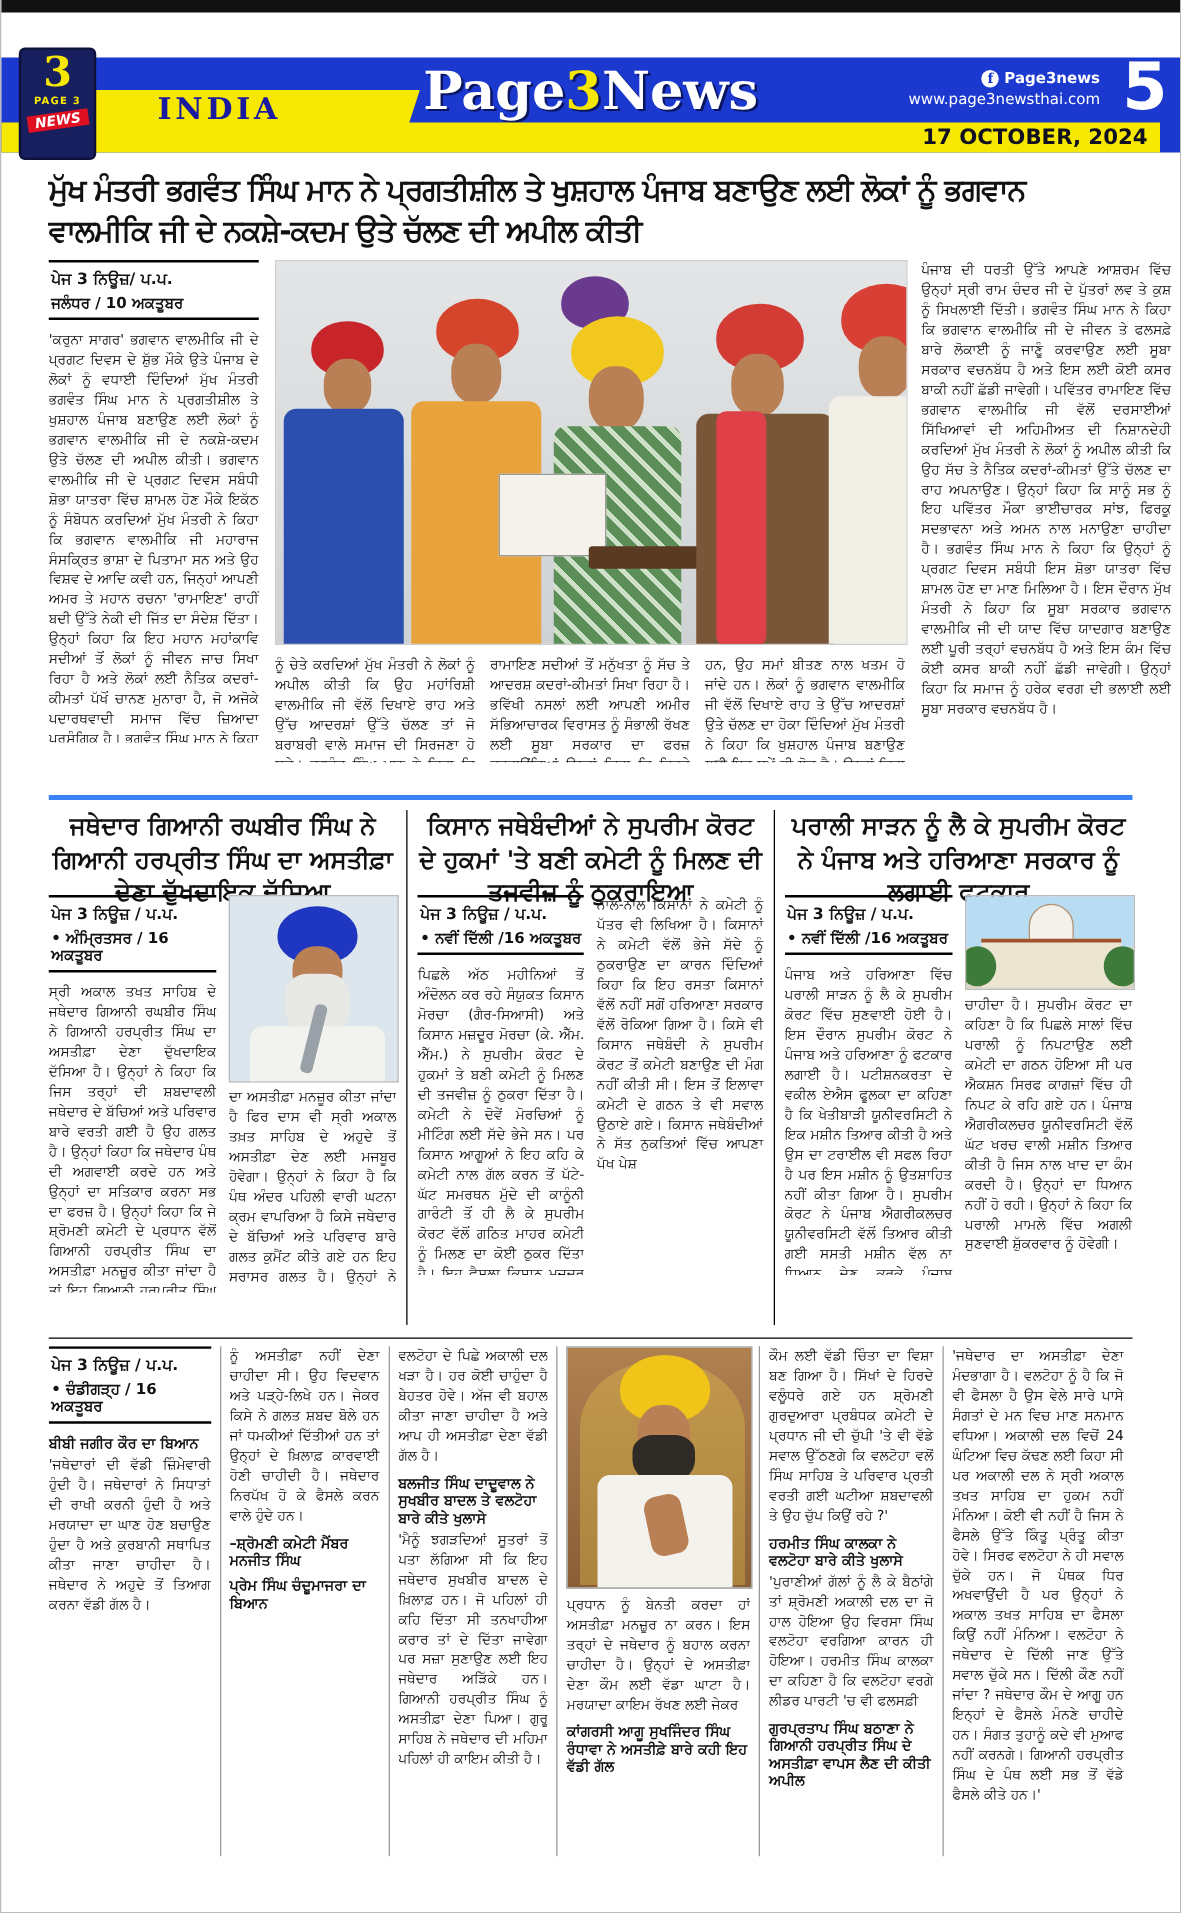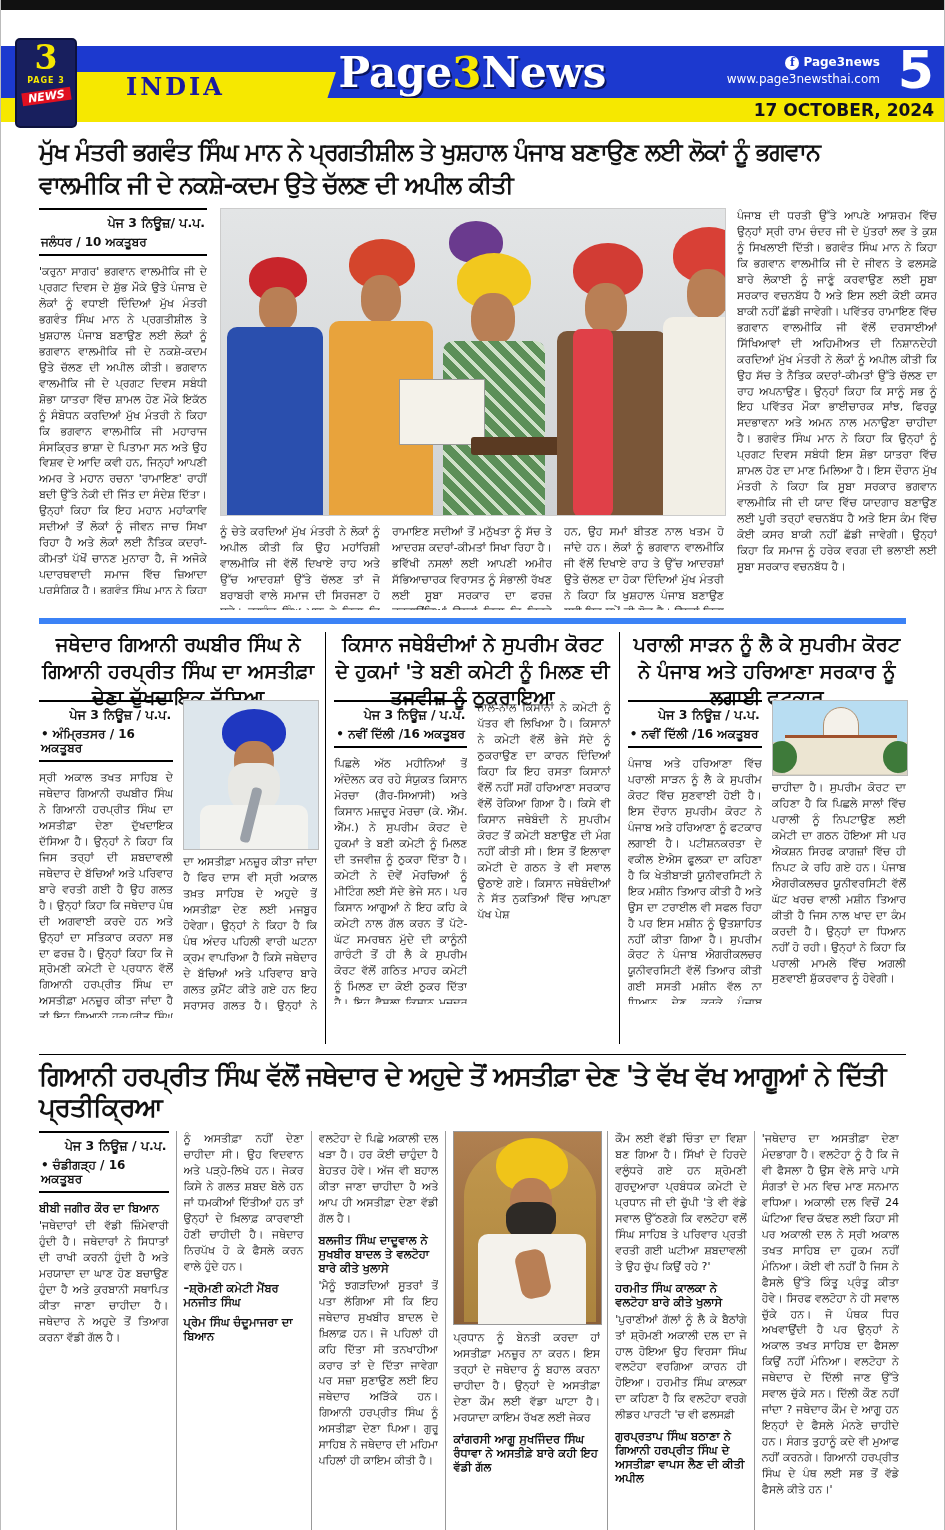--- a/index.html
+++ b/index.html
@@ -6,63 +6,63 @@
   .page{position:relative;width:945px;height:1530px;background:#fff;margin:0 auto;
         font-family:"DejaVu Sans",sans-serif;color:#111;overflow:hidden;
         border-left:1px solid #bbb;border-right:1px solid #bbb;box-sizing:border-box;}
   .topstrip{height:10px;background:#111;}
   
   .masthead{position:relative;margin:36px 0 0 0;height:76px;background:#1c39cf;}
   .mast-yellowtab{position:absolute;left:62px;top:26px;width:268px;height:30px;background:#f6e800;
         transform:skewX(-18deg);}
   .mast-region{position:absolute;left:125px;top:26px;color:#1a1aa0;font-family:"DejaVu Serif",serif;
         font-weight:bold;font-size:24px;letter-spacing:3px;}
-  .mast-datebar{position:absolute;left:0;right:0;bottom:0;height:24px;background:#f6e800;
+  .mast-datebar{position:absolute;left:0;right:16px;bottom:0;height:24px;background:#f6e800;
         text-align:right;font-weight:bold;font-size:17px;color:#101020;line-height:24px;padding-right:10px;box-sizing:border-box;}
   .logobox{position:absolute;left:14px;top:-8px;width:58px;height:86px;background:#181f5e;
         border:2px solid #0d123d;border-radius:5px;text-align:center;z-index:3;}
   .logo3{color:#f6e800;font-size:33px;font-weight:bold;line-height:36px;font-family:"DejaVu Serif",serif;}
   .logopage{color:#f6e800;font-size:8px;font-weight:bold;letter-spacing:1px;}
   .logonews{display:inline-block;background:#e01020;color:#fff;font-style:italic;font-weight:bold;
         font-size:11px;padding:0 6px;transform:rotate(-8deg);margin-top:3px;}
   .mast-title{position:absolute;left:0;right:0;top:2px;text-align:center;color:#fff;
         font-family:"DejaVu Serif",serif;font-weight:bold;font-size:42px;text-shadow:2px 2px 0 #0a1560;}
   .mast-title .t3{color:#f6e800;}
   .mast-right{position:absolute;right:64px;top:8px;text-align:right;color:#fff;font-size:12px;line-height:17px;}
   .fbrow{font-weight:bold;}
   .fbicon{display:inline-block;width:14px;height:14px;border-radius:50%;background:#fff;color:#1c39cf;
         font-weight:bold;font-size:11px;text-align:center;line-height:14px;margin-right:4px;font-family:"DejaVu Serif",serif;}
   .pageno{position:absolute;right:10px;top:-6px;color:#fff;font-size:52px;font-weight:bold;}
   
   .main-headline{margin:14px 38px 6px 38px;font-weight:bold;font-size:24px;line-height:1.38;
         letter-spacing:-1px;}
   
   .byline{border-top:2px solid #000;border-bottom:2px solid #000;padding:5px 2px;margin-bottom:8px;}
-  .byline .credit{display:block;text-align:right;font-weight:bold;font-size:12.5px;}
+  .byline .credit{display:block;text-align:left;font-weight:bold;font-size:12.5px;}
   .byline .dateline{display:block;text-align:left;font-weight:bold;font-size:12px;margin-top:4px;}
   .body-txt{font-size:11px;line-height:1.45;text-align:justify;overflow:hidden;}
   .subhead{font-weight:bold;font-size:11.5px;margin:6px 0 3px 0;}
   
   .lead{display:flex;gap:13px;margin:6px 38px 0 38px;height:404px;}
   .lead-left{width:168px;flex:none;}
   .lead-left .body-txt{height:330px;}
   .lead-center{width:504px;flex:none;}
   .lead-right{width:200px;flex:none;}
   .lead-right .body-txt{height:398px;}
   .mainphoto{position:relative;width:504px;height:306px;background:linear-gradient(#e3e5e6,#cfd2d4);
         overflow:hidden;border:1px solid #ccc;}
   .underphoto{display:flex;gap:12px;margin-top:8px;}
   .underphoto .body-txt{width:160px;height:86px;}
   
   .fig{position:absolute;}
   .turb{border-radius:50% 50% 45% 45%;}
   .face{background:#b97f55;border-radius:45%;}
   .torso{border-radius:10px 10px 0 0;}
   
-  .midband{display:flex;margin:6px 38px 0 38px;border-top:6px solid #3b82f6;padding-top:8px;height:412px;}
+  .midband{display:flex;margin:24px 38px 0 38px;border-top:4px solid #3b82f6;padding-top:8px;height:412px;}
   .midart{box-sizing:border-box;padding:0 8px;}
   .midart.m0{width:300px;padding-left:0;}
   .midart.m1{width:308px;border-left:1px solid #000;border-right:1px solid #000;}
   .midart.m2{width:300px;padding-right:0;}
   .mid-h{font-weight:bold;font-size:19.5px;line-height:1.35;text-align:center;height:60px;margin-bottom:8px;}
   .midcols{display:flex;gap:10px;}
   .midcols .col{width:50%;}
   .midcols .body-txt{height:250px;}
   .portrait{position:relative;width:100%;height:148px;background:#dde6ec;border:1px solid #bbb;
         overflow:hidden;margin-bottom:4px;}
@@ -206,21 +206,20 @@
             <div class="fig" style="left:-6px;top:40px;width:30px;height:32px;background:#3e7a3a;border-radius:50%;"></div>
             <div class="fig" style="right:-6px;top:40px;width:30px;height:32px;background:#3e7a3a;border-radius:50%;"></div>
           </div>
           <div class="body-txt" style="height:232px;">ਚਾਹੀਦਾ ਹੈ। ਸੁਪਰੀਮ ਕੋਰਟ ਦਾ ਕਹਿਣਾ ਹੈ ਕਿ ਪਿਛਲੇ ਸਾਲਾਂ ਵਿੱਚ ਪਰਾਲੀ ਨੂੰ ਨਿਪਟਾਉਣ ਲਈ ਕਮੇਟੀ ਦਾ ਗਠਨ ਹੋਇਆ ਸੀ ਪਰ ਐਕਸ਼ਨ ਸਿਰਫ ਕਾਗਜ਼ਾਂ ਵਿੱਚ ਹੀ ਨਿਪਟ ਕੇ ਰਹਿ ਗਏ ਹਨ। ਪੰਜਾਬ ਐਗਰੀਕਲਚਰ ਯੂਨੀਵਰਸਿਟੀ ਵੱਲੋਂ ਘੱਟ ਖਰਚ ਵਾਲੀ ਮਸ਼ੀਨ ਤਿਆਰ ਕੀਤੀ ਹੈ ਜਿਸ ਨਾਲ ਖਾਦ ਦਾ ਕੰਮ ਕਰਦੀ ਹੈ। ਉਨ੍ਹਾਂ ਦਾ ਧਿਆਨ ਨਹੀਂ ਹੋ ਰਹੀ। ਉਨ੍ਹਾਂ ਨੇ ਕਿਹਾ ਕਿ ਪਰਾਲੀ ਮਾਮਲੇ ਵਿੱਚ ਅਗਲੀ ਸੁਣਵਾਈ ਸ਼ੁੱਕਰਵਾਰ ਨੂੰ ਹੋਵੇਗੀ।</div>
         </div>
       </div>
     </div>
   </div>
 
   <div class="bottom">
-    <div class="bottom-h">ਗਿਆਨੀ ਹਰਪ੍ਰੀਤ ਸਿੰਘ ਵੱਲੋਂ ਜਥੇਦਾਰ ਦੇ ਅਹੁਦੇ ਤੋਂ ਅਸਤੀਫ਼ਾ ਦੇਣ 'ਤੇ ਵੱਖ ਵੱਖ ਆਗੂਆਂ ਨੇ ਦਿੱਤੀ ਪ੍ਰਤੀਕ੍ਰਿਆ</div>
     <div class="botcols">
 
       <div class="botcol c1">
         <div class="byline">
           <span class="credit">ਪੇਜ 3 ਨਿਊਜ਼ / ਪ.ਪ.</span>
           <span class="dateline">• ਚੰਡੀਗੜ੍ਹ / 16 ਅਕਤੂਬਰ</span>
         </div>
         <div class="subhead">ਬੀਬੀ ਜਗੀਰ ਕੌਰ ਦਾ ਬਿਆਨ</div>
         <div class="body-txt">'ਜਥੇਦਾਰਾਂ ਦੀ ਵੱਡੀ ਜ਼ਿੰਮੇਵਾਰੀ ਹੁੰਦੀ ਹੈ। ਜਥੇਦਾਰਾਂ ਨੇ ਸਿਧਾਤਾਂ ਦੀ ਰਾਖੀ ਕਰਨੀ ਹੁੰਦੀ ਹੈ ਅਤੇ ਮਰਯਾਦਾ ਦਾ ਘਾਣ ਹੋਣ ਬਚਾਉਣ ਹੁੰਦਾ ਹੈ ਅਤੇ ਕੁਰਬਾਨੀ ਸਥਾਪਿਤ ਕੀਤਾ ਜਾਣਾ ਚਾਹੀਦਾ ਹੈ। ਜਥੇਦਾਰ ਨੇ ਅਹੁਦੇ ਤੋਂ ਤਿਆਗ ਕਰਨਾ ਵੱਡੀ ਗੱਲ ਹੈ।</div>
       </div>

